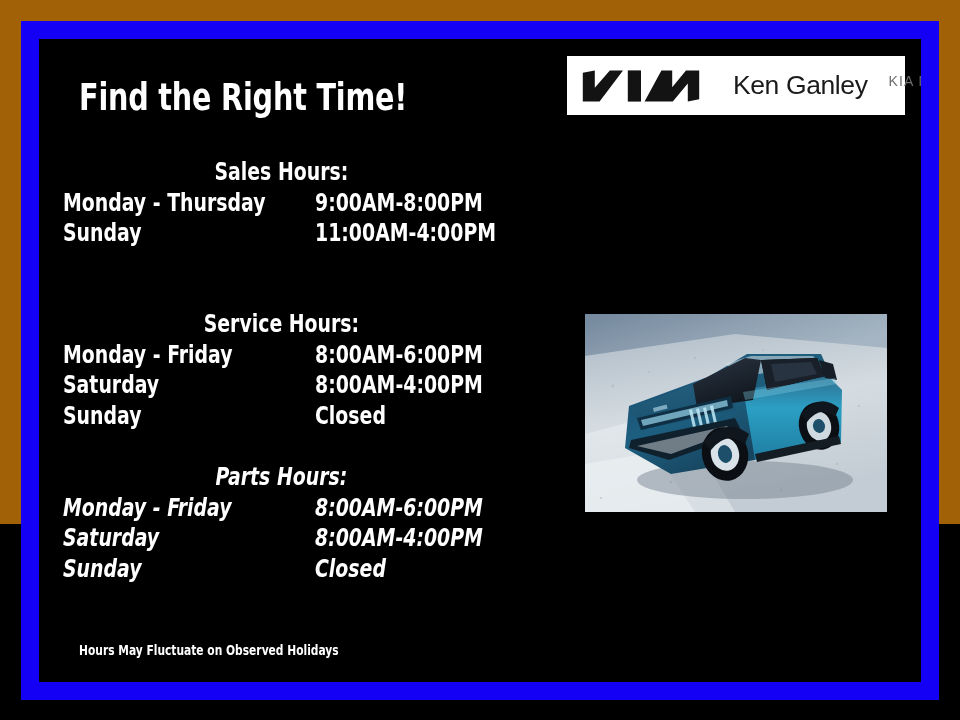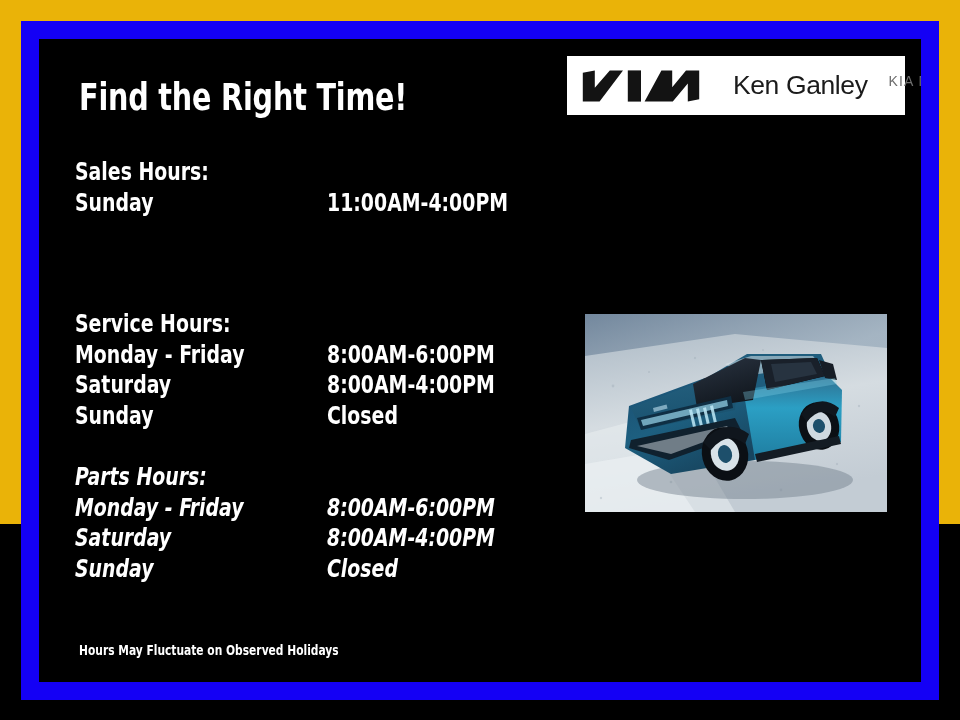--- a/index.html
+++ b/index.html
@@ -12,21 +12,21 @@
     height: 720px;
     overflow: hidden;
     font-family: "Liberation Sans", sans-serif;
   }
 
   
   #slide {
     position: relative;
     width: 960px;
     height: 524px;
-    background: #eab308;
+    background: #a16207;
     box-sizing: border-box;
     padding-left: 48px;
   }
   #blue-frame {
     position: absolute;
     left: 21px;
     top: 21px;
     width: 918px;
     height: 679px;
     border: 18px solid #1400f5;
@@ -58,22 +58,23 @@
     font-size: 37px;
     line-height: 42px;
     letter-spacing: -0.2px;
     white-space: nowrap;
     transform: scaleX(0.86);
   }
 
   
   .hours-block {
     position: absolute;
-    left: 36px;
+    left: 24px;
     width: 520px;
+    text-align: center;
   }
   #block-sales   { top: 118px; }
   #block-service { top: 270px; }
   #block-parts   { top: 423px; font-style: italic; }
 
   .block-heading {
     font-size: 25px;
     line-height: 30.5px;
     white-space: nowrap;
     transform: scaleX(0.84);
@@ -181,20 +182,24 @@
 
   <div id="blue-frame"></div>
 
   <div id="slide-body">
 
     <div id="page-title" class="cond">Find the Right Time!</div>
 
     <div id="block-sales" class="hours-block">
       <div class="block-heading cond">Sales Hours:</div>
 
+      <div class="hours-row">
+        <span class="row-day cond">Monday - Thursday</span>
+        <span class="row-time cond">9:00AM-8:00PM</span>
+      </div>
       <div class="hours-row">
         <span class="row-day cond">Sunday</span>
         <span class="row-time cond">11:00AM-4:00PM</span>
       </div>
     </div>
 
     <div id="block-service" class="hours-block">
       <div class="block-heading cond">Service Hours:</div>
 
       <div class="hours-row">

